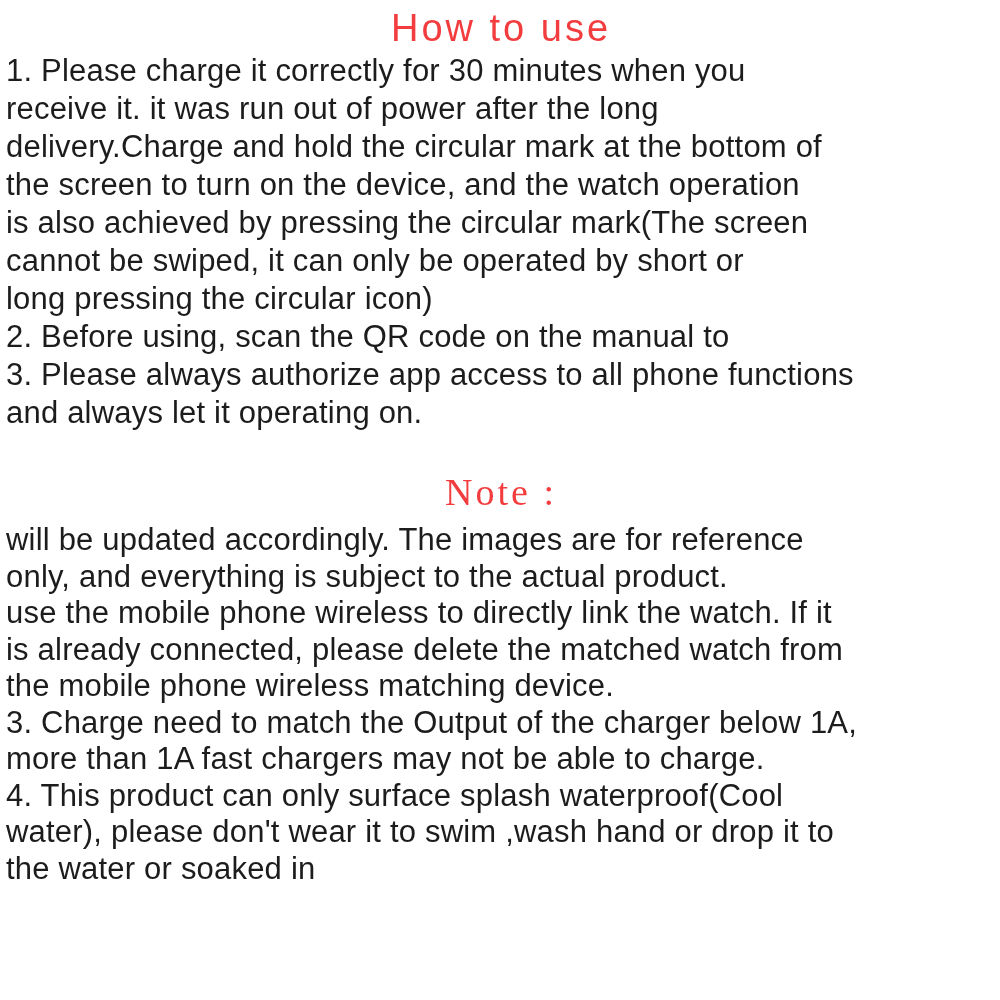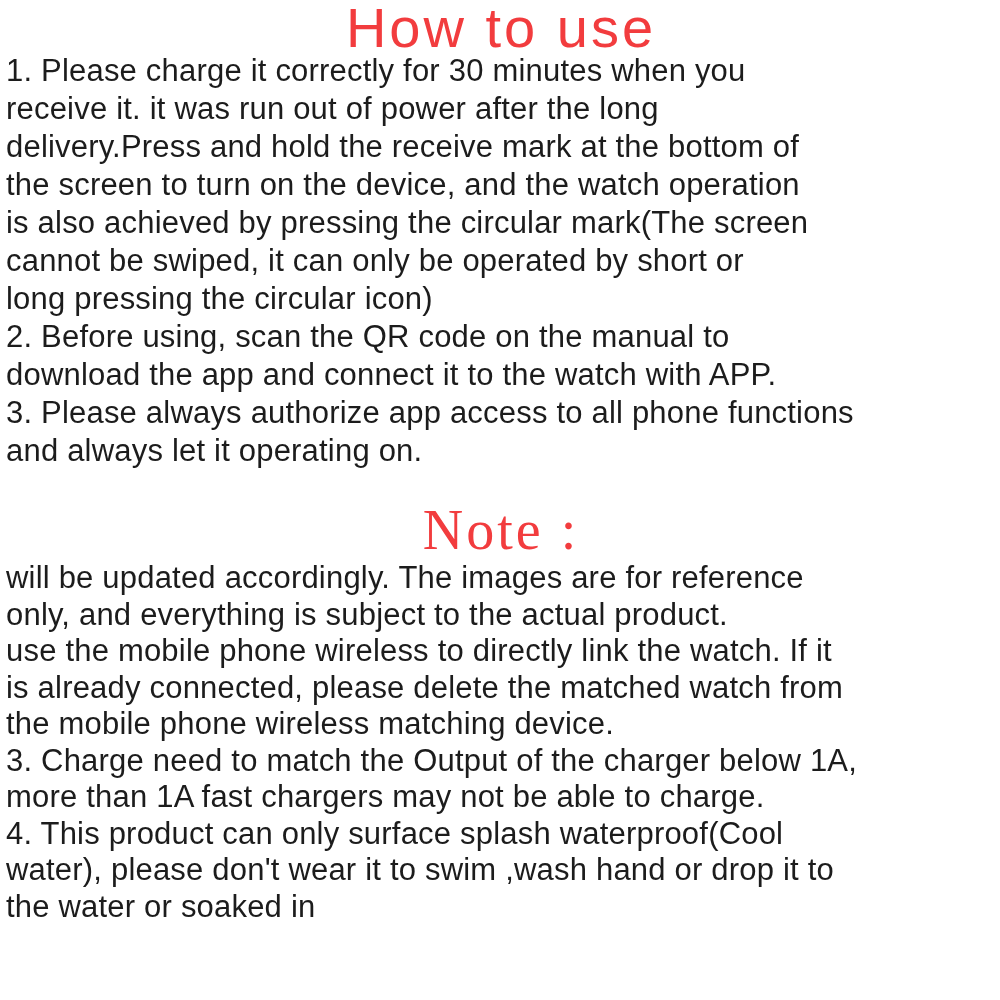--- a/index.html
+++ b/index.html
@@ -16,21 +16,21 @@
   }
   .page {
     width: 1000px;
     height: 1000px;
     padding: 4px 4px 0 6px;
     box-sizing: border-box;
   }
   .section-heading {
     text-align: center;
     color: #f23c3e;
-    font-size: 56px;
+    font-size: 38px;
     line-height: 48px;
     letter-spacing: 3px;
     font-weight: 400;
     white-space: nowrap;
   }
   .heading-note {
     margin-top: 30px;
     line-height: 60px;
     font-family: Liberation Serif, serif;
   }
@@ -51,27 +51,26 @@
 </head>
 <body>
 
 <div class="page">
 
   <div class="section">
     <div class="section-heading">How to use</div>
     <div class="section-body howto-body">
       <div class="line">1. Please charge it correctly for 30 minutes when you</div>
       <div class="line">receive it. it was run out of power after the long</div>
-      <div class="line">delivery.Press and hold the receive mark at the bottom of</div>
+      <div class="line">delivery.Charge and hold the circular mark at the bottom of</div>
       <div class="line">the screen to turn on the device, and the watch operation</div>
       <div class="line">is also achieved by pressing the circular mark(The screen</div>
       <div class="line">cannot be swiped, it can only be operated by short or</div>
       <div class="line">long pressing the circular icon)</div>
       <div class="line">2. Before using, scan the QR code on the manual to</div>
-      <div class="line">download the app and connect it to the watch with APP.</div>
       <div class="line">3. Please always authorize app access to all phone functions</div>
       <div class="line">and always let it operating on.</div>
     </div>
   </div>
 
   <div class="section">
     <div class="section-heading heading-note">Note :</div>
     <div class="section-body note-body">
       <div class="line">will be updated accordingly. The images are for reference</div>
       <div class="line">only, and everything is subject to the actual product.</div>

